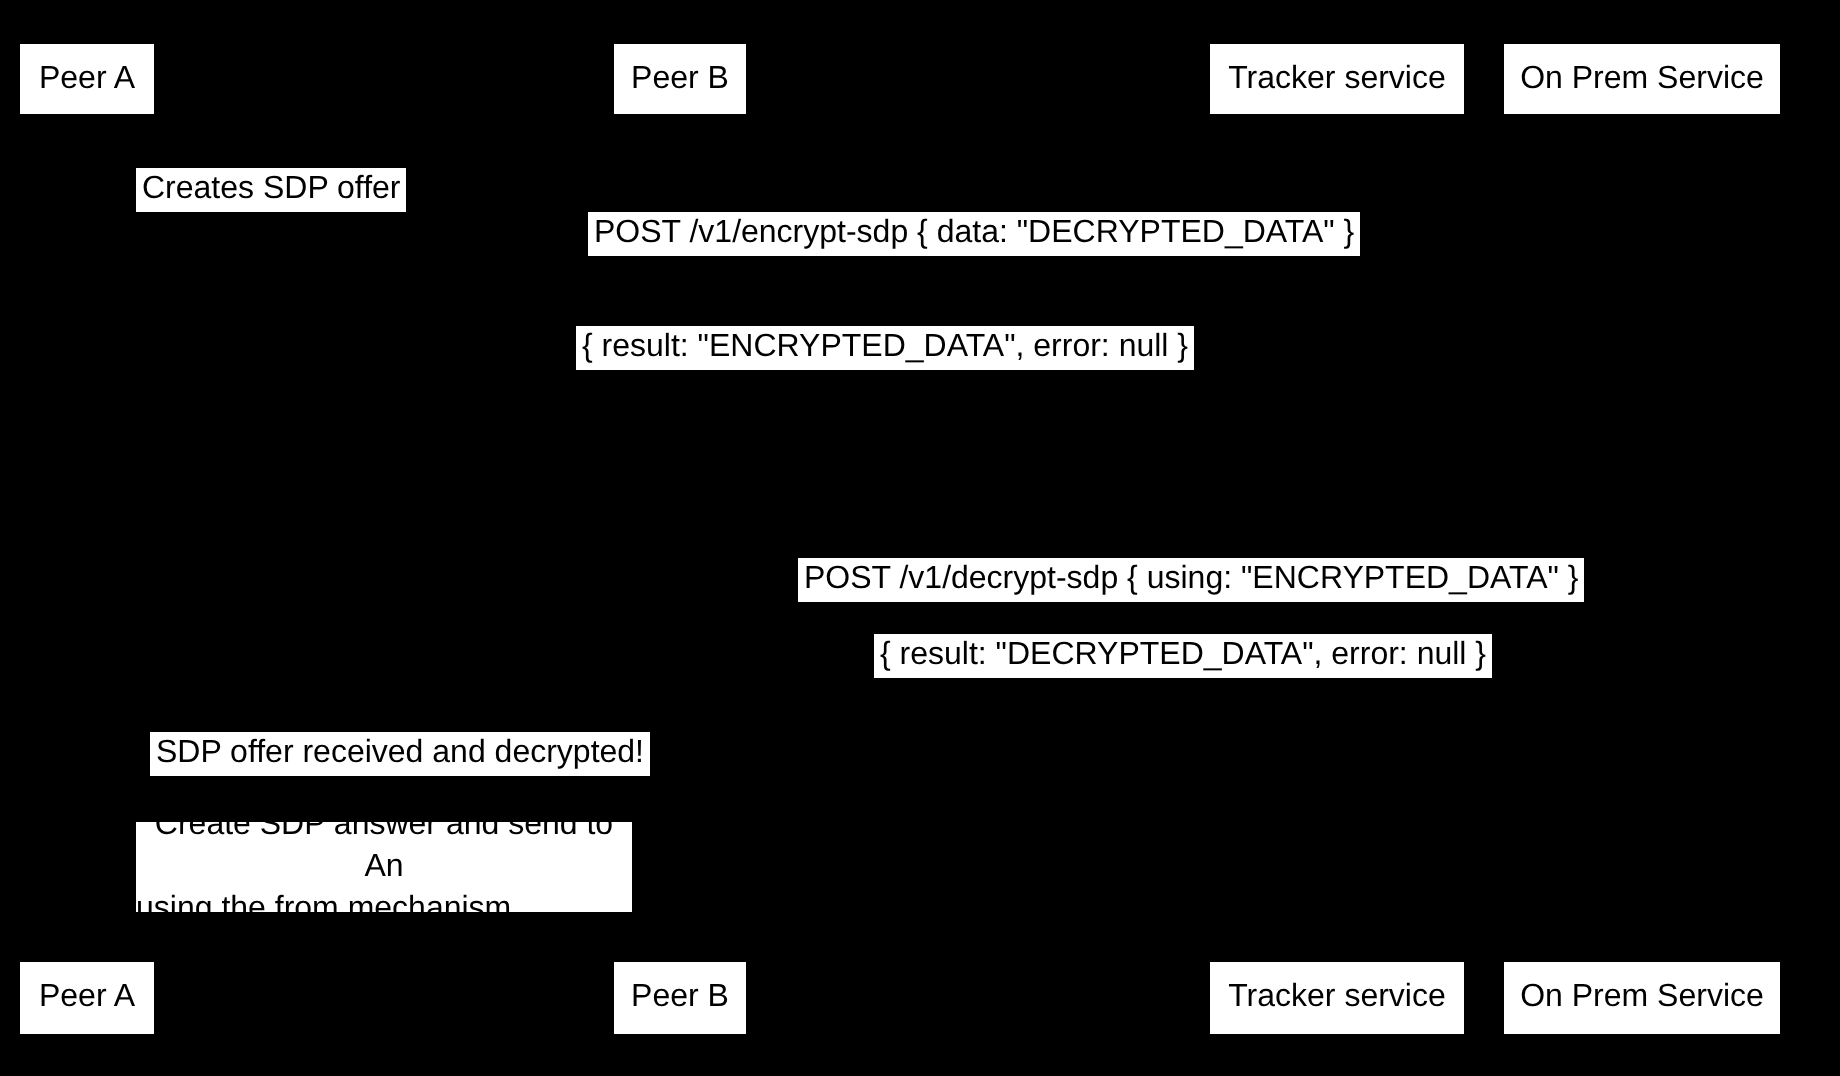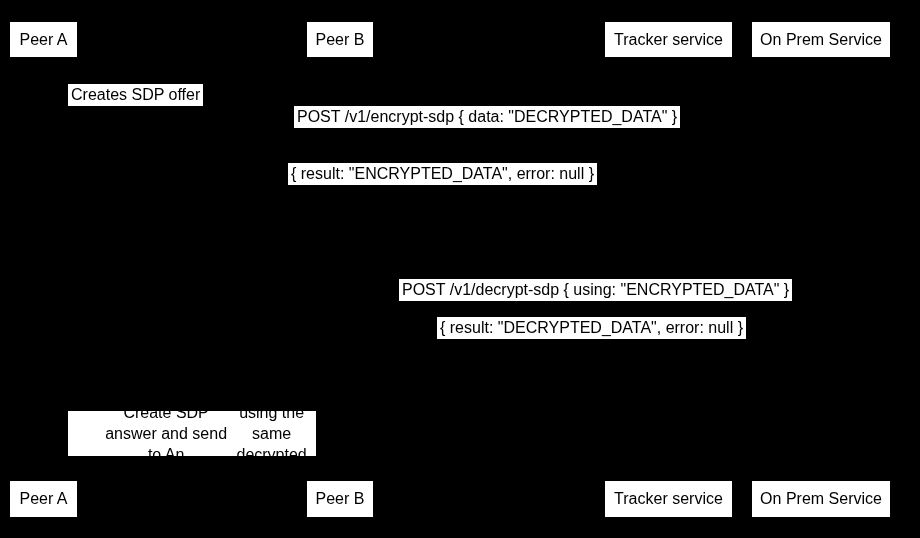--- a/index.html
+++ b/index.html
@@ -38,46 +38,46 @@
     white-space: nowrap;
   }
   .note {
     position: absolute;
     background: var(--box_fill, #ffffff);
     color: var(--text, #000000);
     font-size: 16px;
     line-height: 21px;
     text-align: center;
     display: flex;
-    flex-direction: row;
-    align-items: center;
+    flex-direction: column;
+    align-items: flex-start;
     justify-content: center;
     box-sizing: border-box;
-    padding-left: 37px;
   }
 </style>
 </head>
 <body>
 
 <div class="canvas">
 
   <div class="participant" style="left:10px;  top:22px; width:67px;">Peer A</div>
   <div class="participant" style="left:307px; top:22px; width:66px;">Peer B</div>
   <div class="participant" style="left:605px; top:22px; width:127px;">Tracker service</div>
   <div class="participant" style="left:752px; top:22px; width:138px;">On Prem Service</div>
 
   <div class="msg" style="left:68px;  top:84px;">Creates SDP offer</div>
   <div class="msg" style="left:250px; top:106px;margin-left:44px;">POST /v1/encrypt-sdp { data: "DECRYPTED_DATA" }</div>
   <div class="msg" style="left:288px; top:163px;">{ result: "ENCRYPTED_DATA", error: null }</div>
   <div class="msg" style="left:399px; top:279px;">POST /v1/decrypt-sdp { using: "ENCRYPTED_DATA" }</div>
   <div class="msg" style="left:437px; top:317px;">{ result: "DECRYPTED_DATA", error: null }</div>
+  <div class="msg" style="left:75px;  top:366px;">SDP offer received and decrypted!</div>
 
   <div class="note" style="left:68px; top:411px; width:248px; height:45px;">
     <span>Create SDP answer and send to An</span>
-    <span>using the same decrypted</span>
+    <span>using the from mechanism</span>
   </div>
 
   <div class="participant" style="left:10px;  top:481px; height:36px; width:67px;">Peer A</div>
   <div class="participant" style="left:307px; top:481px; height:36px; width:66px;">Peer B</div>
   <div class="participant" style="left:605px; top:481px; height:36px; width:127px;">Tracker service</div>
   <div class="participant" style="left:752px; top:481px; height:36px; width:138px;">On Prem Service</div>
 
 </div>
 
 </body></html>

